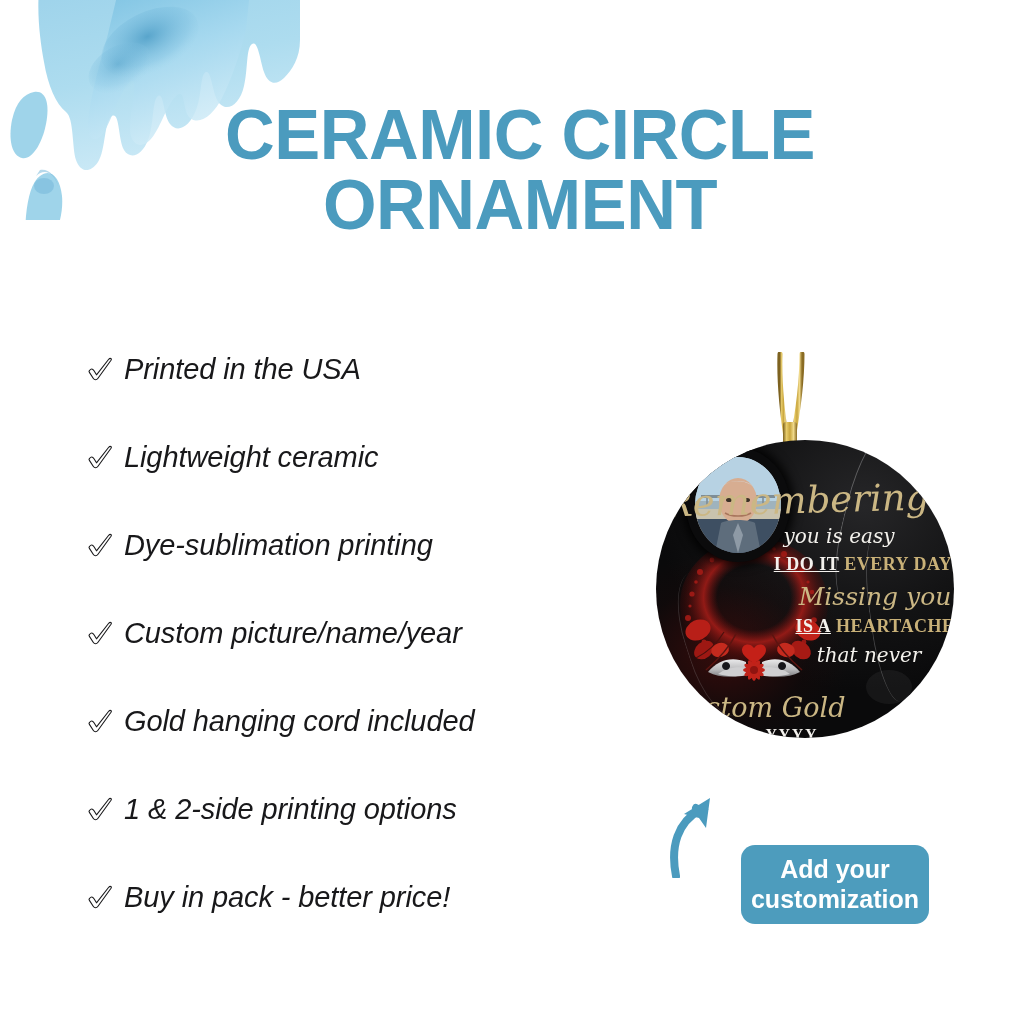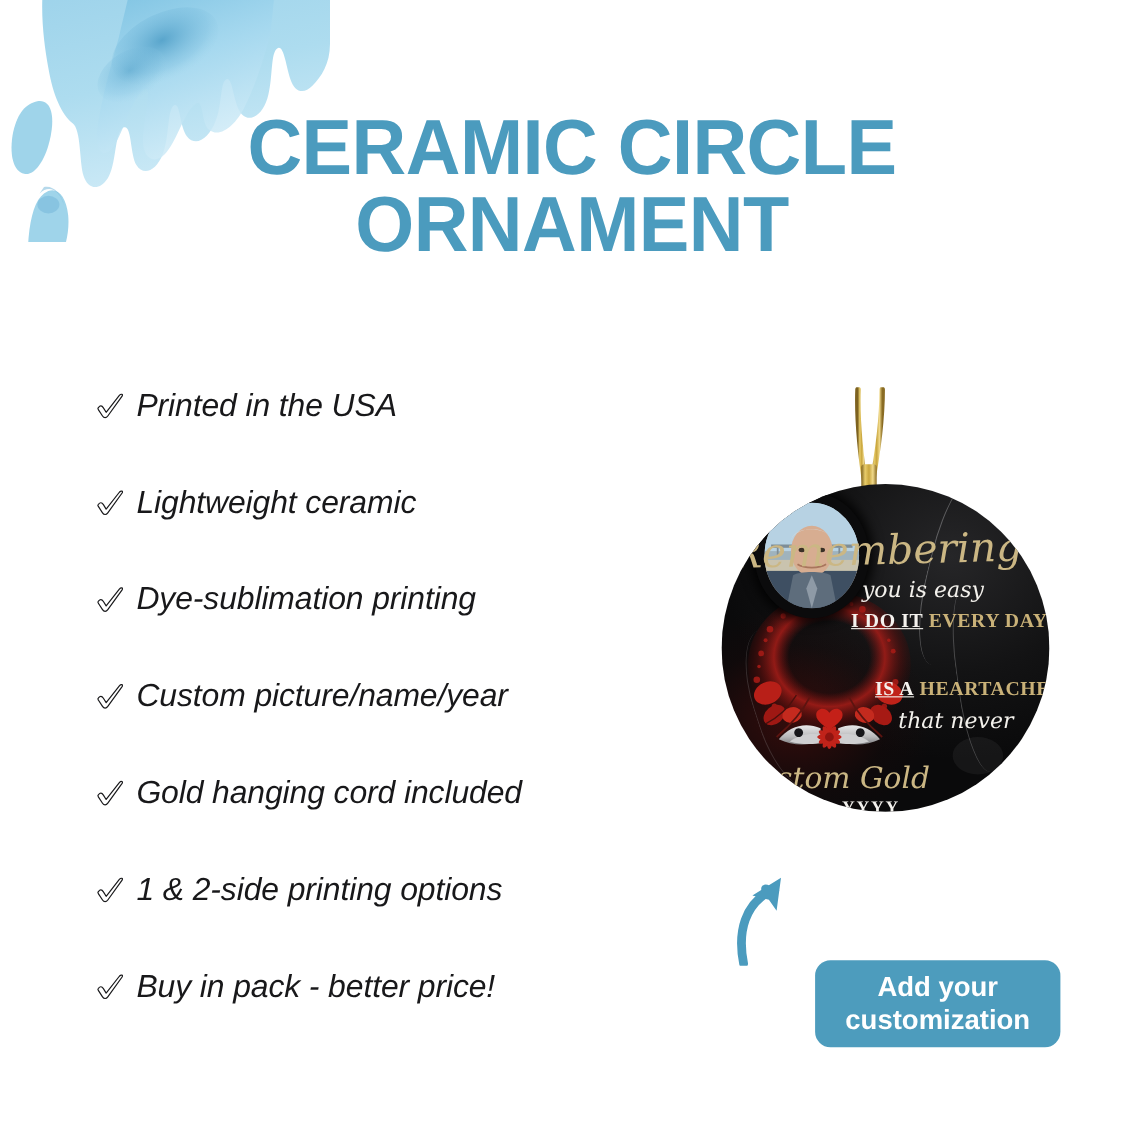--- a/index.html
+++ b/index.html
@@ -162,22 +162,22 @@
     background: linear-gradient(#b9d3e2 0%, #c6dae6 38%, #cdc7b4 55%, #b9ae9a 72%, #6d7380 100%);
   }
 
   
   #arrow { position: absolute; left: 666px; top: 796px; width: 84px; height: 82px; }
 
   
   #cta {
     position: absolute;
     left: 741px;
-    top: 873px;
-    width: 223px;
+    top: 845px;
+    width: 188px;
     height: 79px;
     border-radius: 14px;
     background: #4d9cbd;
     display: flex;
     align-items: center;
     justify-content: center;
     cursor: pointer;
   }
   #cta-label {
     color: #ffffff;
@@ -406,20 +406,21 @@
         </svg>
       </div>
     </div>
 
     <div class="orn-t gold-script" id="t-remembering">Remembering</div>
     <div class="orn-t white-script" id="t-youiseasy">you is easy</div>
     <div class="orn-t" id="t-line3">
       <span class="white-caps">I DO IT</span>
       <span class="gold-caps">EVERY DAY</span>
     </div>
+    <div class="orn-t gold-script" id="t-missing">Missing you</div>
     <div class="orn-t" id="t-line5">
       <span class="white-caps">IS A</span>
       <span class="gold-caps">HEARTACHE</span>
     </div>
     <div class="orn-t white-script" id="t-thatnever">that never</div>
     <div class="orn-t gold-script" id="t-name">Custom Gold</div>
     <div class="orn-t white-caps" id="t-years">YYYY - YYYY</div>
 
   </div>
 </div>

